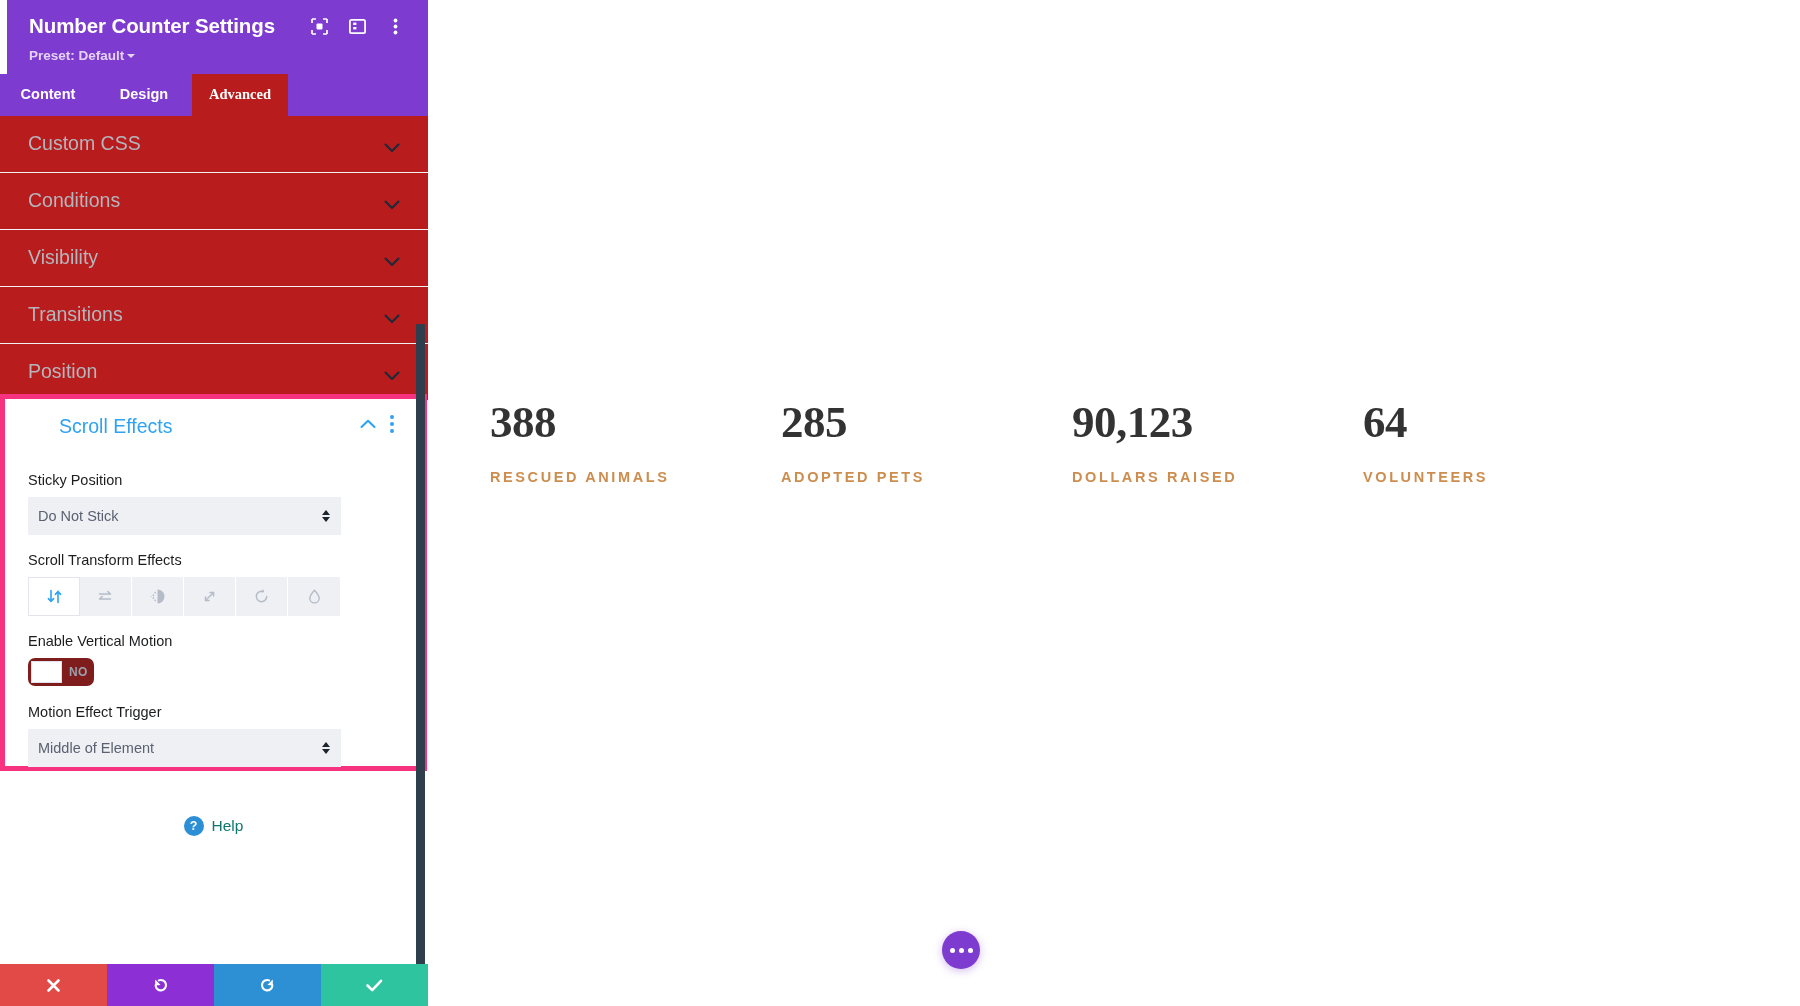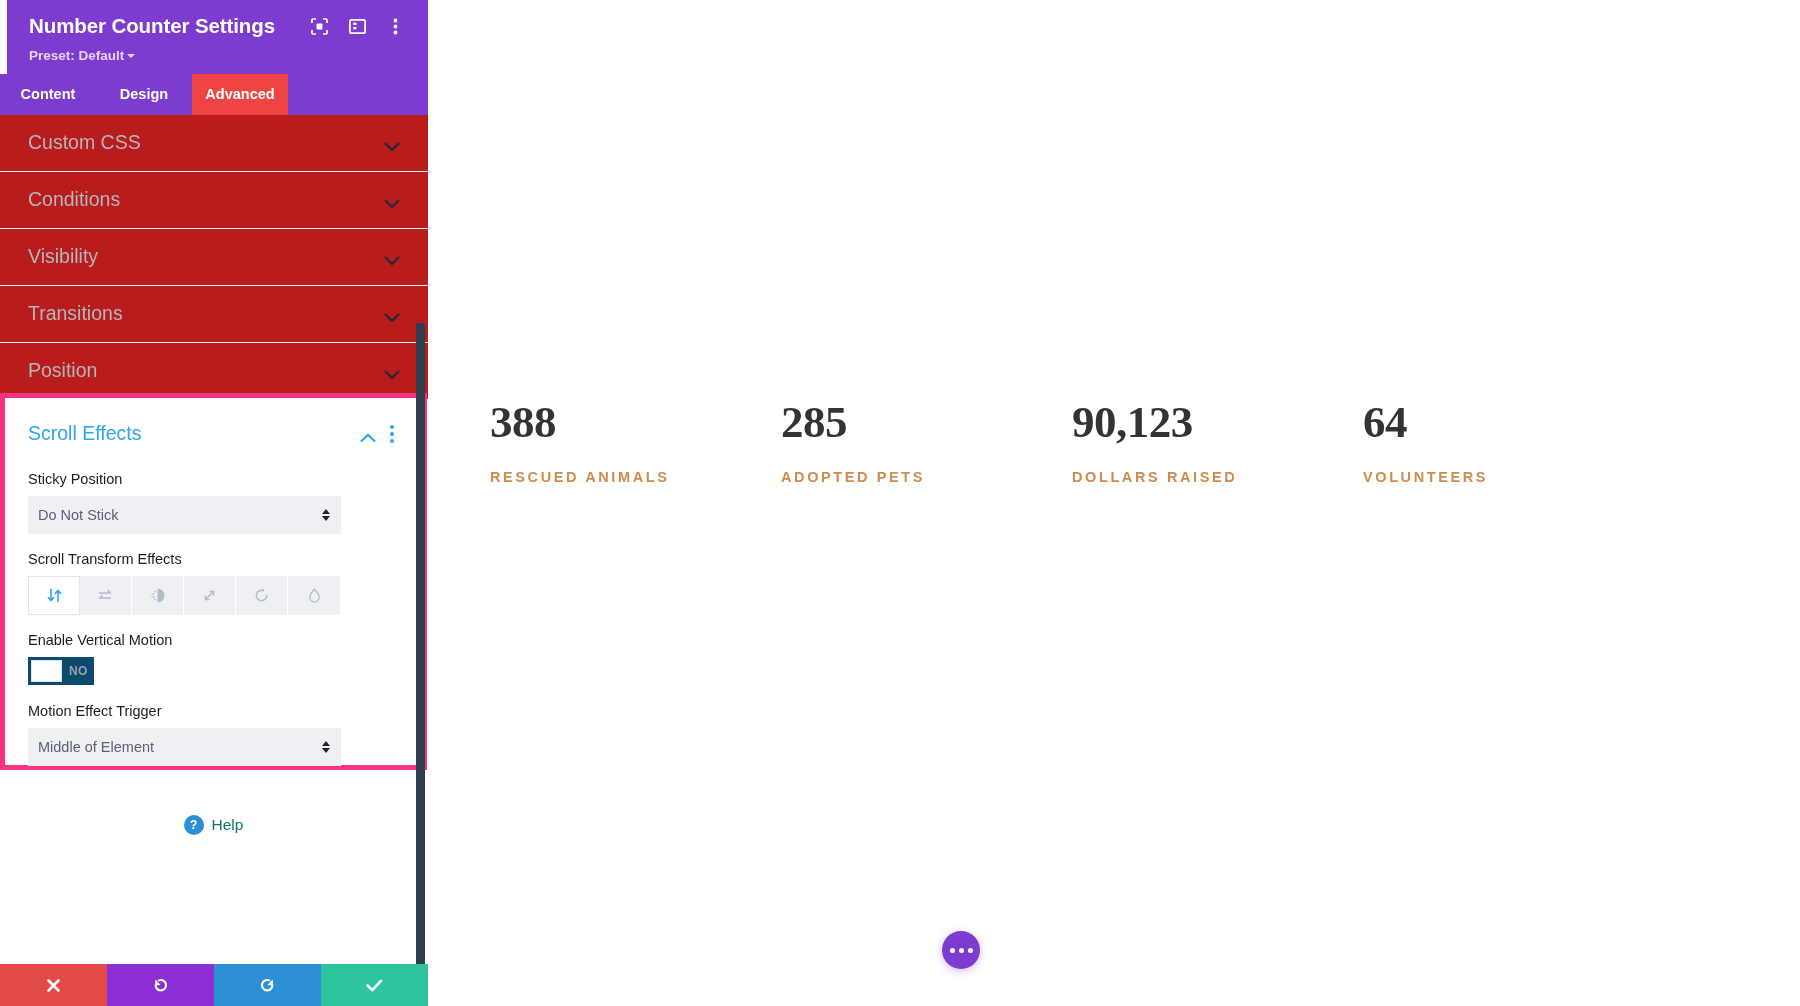--- a/index.html
+++ b/index.html
@@ -42,21 +42,21 @@
     display:inline-block; margin-left: 3px;
     border-left: 4px solid transparent; border-right: 4px solid transparent;
     border-top: 4px solid #e4d3f6; vertical-align: 2px;
   }
 
   .tabs { display: flex; background: #7e3bd0; flex: 0 0 auto; }
   .tab {
     padding: 12px 0 13px 0; width: 96px; text-align:center;
     color: #ffffff; font-size: 14.5px; font-weight: bold; cursor: pointer;
   }
-  .tab.active { background: #ef4444; }
+  .tab.active { background: #b91c1c; font-family: Liberation Serif, serif; }
 
   .panel-body {
     flex: 1 1 auto; position: relative; overflow: hidden; background:#fff;
   }
   .scroll-inner { position:absolute; inset:0; }
 
   .acc-row {
     height: 57px; display:flex; align-items:center;
     padding: 0 28px 0 28px; border-bottom: 1px solid #f0f1f3;
     cursor: pointer; background:#b91c1c;
@@ -67,21 +67,21 @@
   
   .se-block {
     position: absolute; left: 0; top: 278px; width: 427px; height: 377px;
     border: 5px solid #f7337f; background: #ffffff;
     border-left: none;
   }
   .se-block::before{
     content:""; position:absolute; left:0; top:-5px; bottom:-5px; width:5px; background:#f7337f;
   }
   .se-inner { padding: 16px 28px 0 28px; }
-  .se-head { display:flex; align-items:center; height: 40px; }
+  .se-head { display:flex; height: 40px; margin-left: 31px; }
   .se-title { flex:1 1 auto; font-size: 19.5px; color: #2ea3f2; }
   .se-dots { width: 4px; display:flex; flex-direction:column; gap:3px; margin-left: 14px; cursor:pointer; }
   .se-dots i { display:block; width:4px; height:4px; border-radius:50%; background:#2ea3f2; }
 
   .field { margin-top: 17px; }
   .field-label { font-size: 14.5px; color: #1c1d1f; margin-bottom: 9px; }
   .select-box {
     position:relative; height: 38px; background:#eef0f4;
     display:flex; align-items:center; padding: 0 26px 0 10px;
     font-size: 14.5px; color: #5b6170; cursor:pointer; width: 313px;
@@ -96,22 +96,22 @@
   .icon-row { display:flex; width: 313px; }
   .icon-cell {
     width: 52px; height: 39px; background:#eef0f4;
     display:flex; align-items:center; justify-content:center;
     border-right: 1px solid #ffffff; cursor:pointer;
   }
   .icon-cell:last-child { border-right:none; }
   .icon-cell.active { background:#ffffff; border: 1px solid #e2e5ea; }
 
   .toggle-wrap {
-    display:inline-flex; align-items:center; background:#0c4a6e;
-    height: 28px; width: 66px; padding: 3px;
+    display:inline-flex; align-items:center; background:#7f1d1d;
+    height: 28px; width: 66px; padding: 3px; border-radius: 7px;
   }
   .toggle-knob {
     width: 31px; height: 22px; background:#ffffff; border:1px solid #dfe3e9;
   }
   .toggle-text { font-size: 12px; color:#9aa1ad; font-weight:bold; margin-left: 7px; letter-spacing:.4px; }
 
   .help-area {
     position:absolute; left:0; top: 655px; width: 427px; height: 110px;
     display:flex; align-items:center; justify-content:center; background:#fff;
   }

